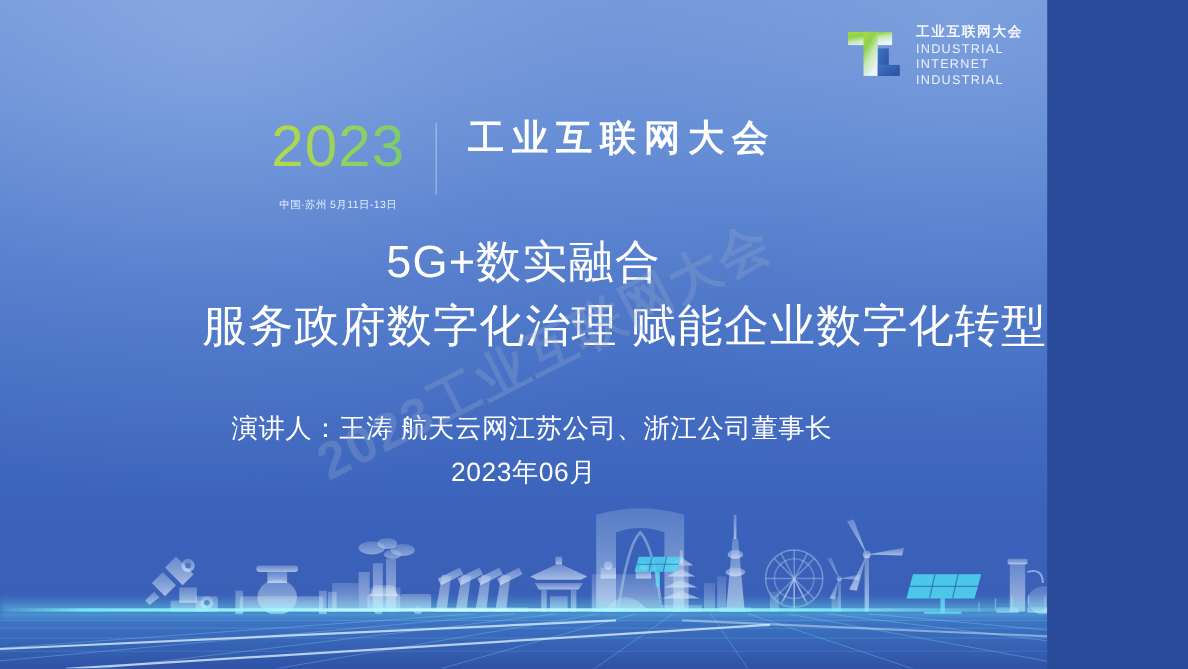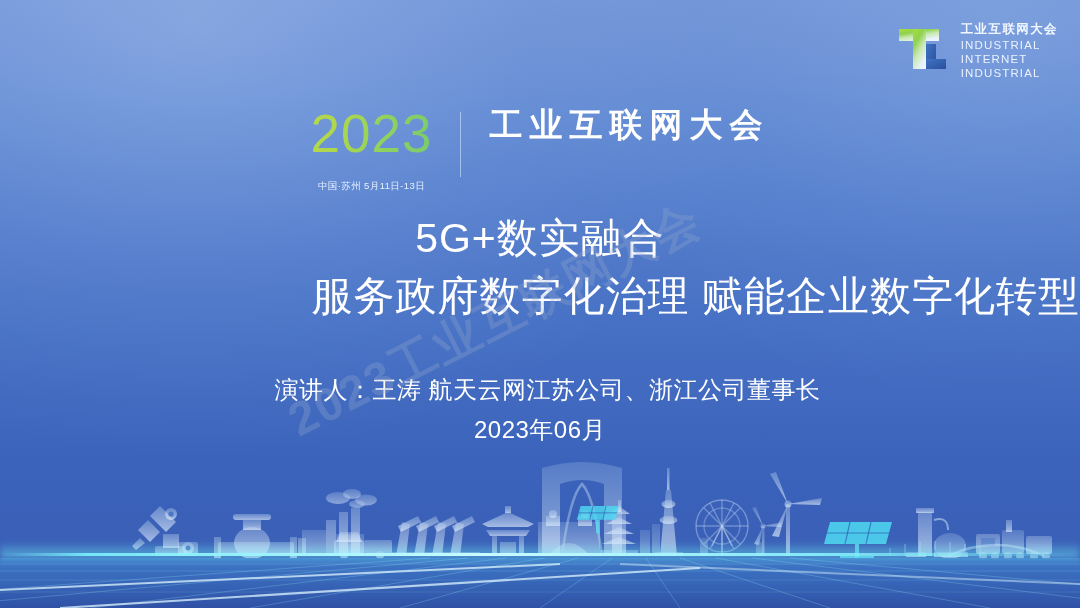--- a/index.html
+++ b/index.html
@@ -2,21 +2,21 @@
 <html><head>
 <meta charset="utf-8">
 <style>
   html, body {
     margin: 0;
     padding: 0;
     background: #2a4a9a;
   }
   #slide {
     position: relative;
-    width: 1080px;
+    width: 952px;
     height: 608px;
     overflow: hidden;
     font-family: "Liberation Sans", "DejaVu Sans", sans-serif;
     background:
       linear-gradient(180deg,
         #7093d6 0%,
         #6b8ed4 8%,
         #6189d2 18%,
         #5780cd 30%,
         #4e77c8 42%,

